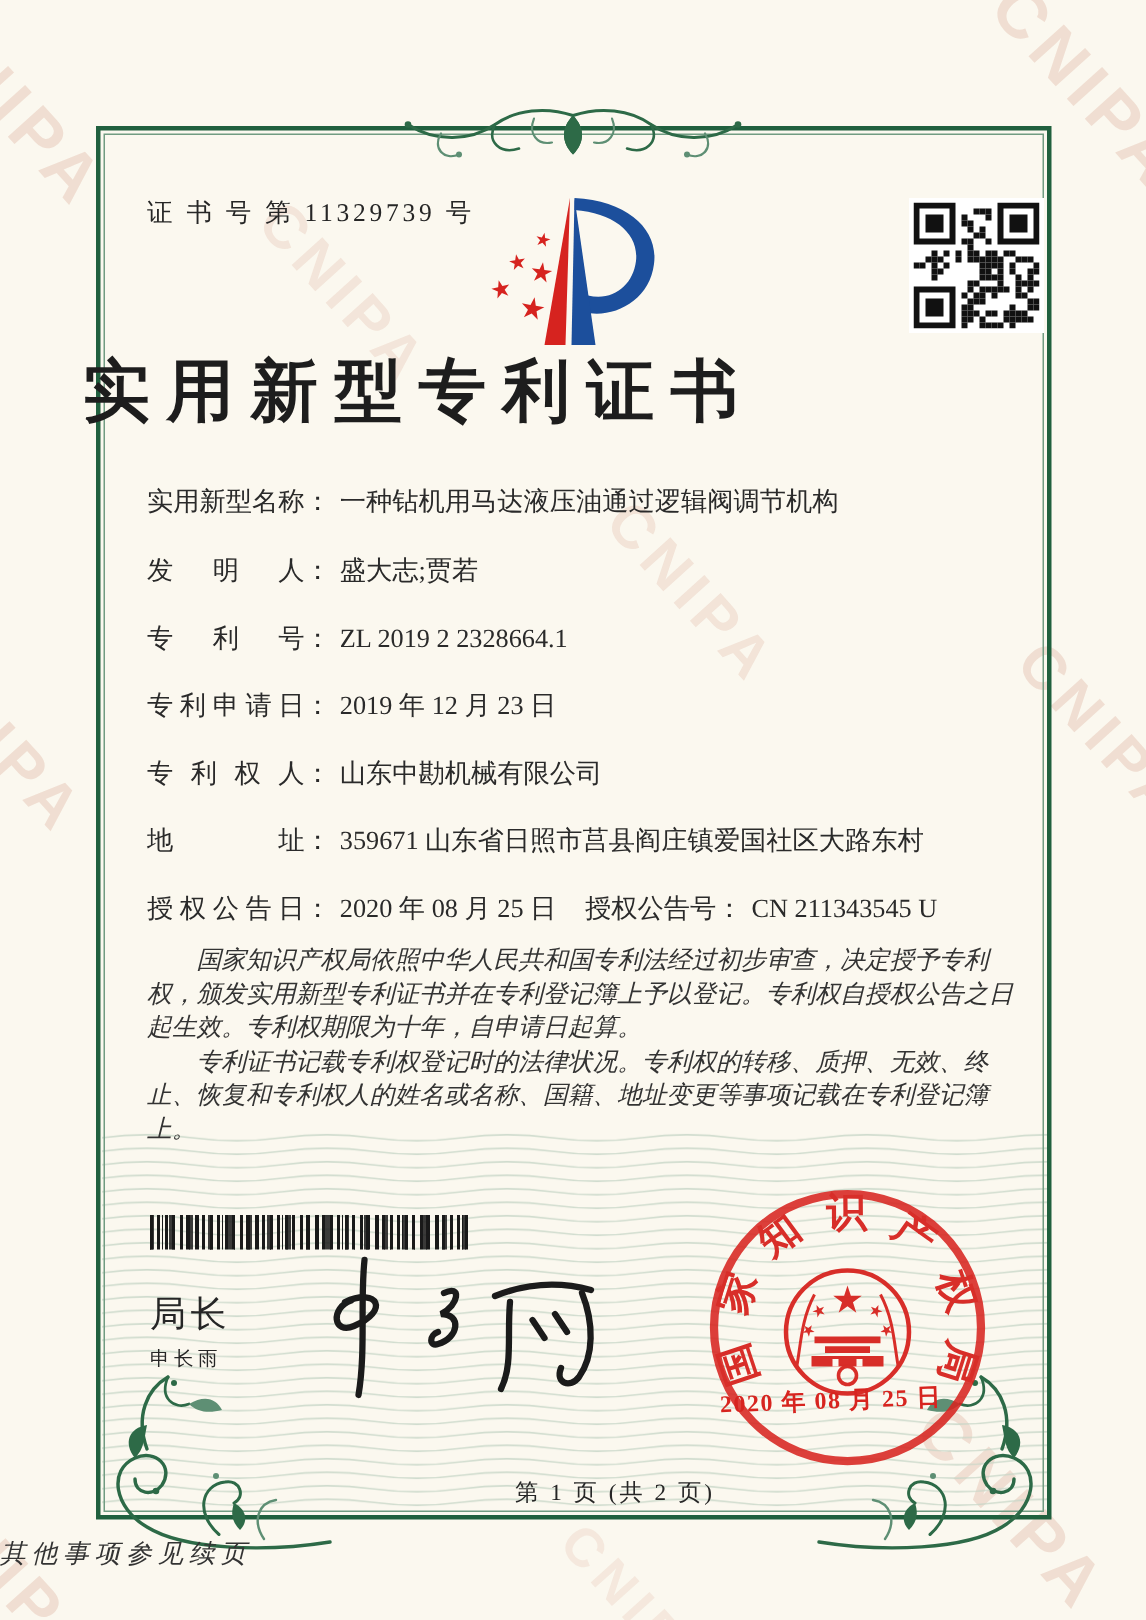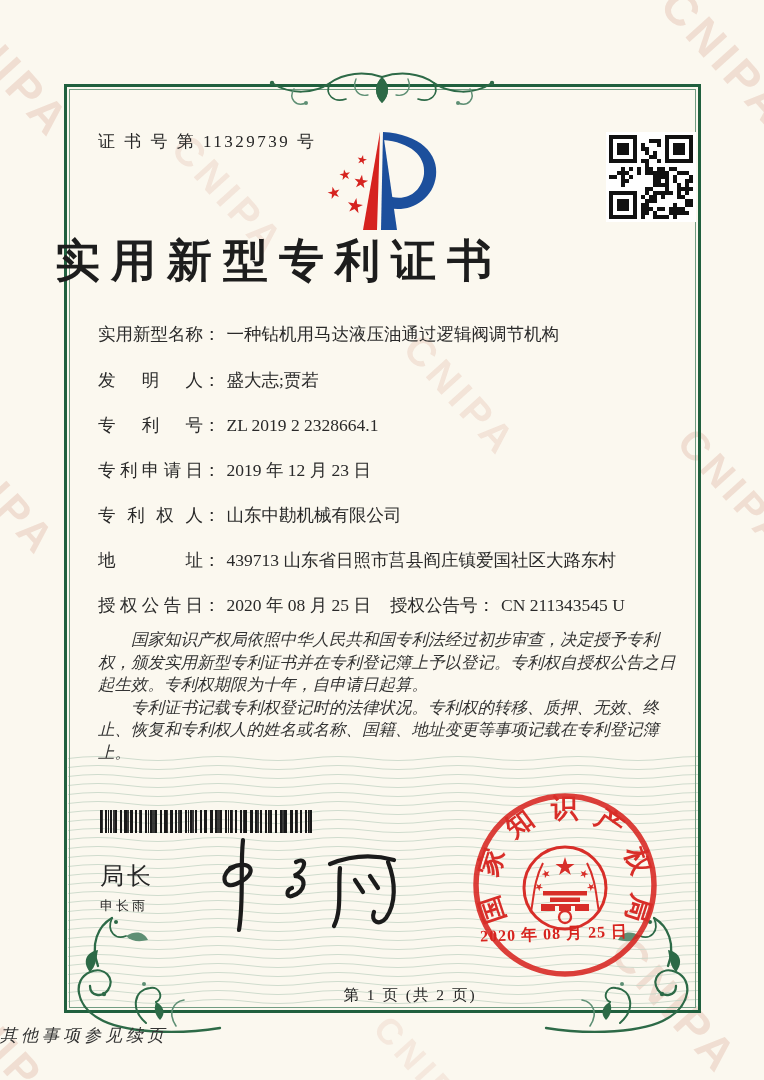--- a/index.html
+++ b/index.html
@@ -298,21 +298,21 @@
   <div class="frow" style="top:413px;">
     <span class="flabel">专利号</span><span>：</span><span class="fval">ZL 2019 2 2328664.1</span>
   </div>
   <div class="frow" style="top:458px;">
     <span class="flabel">专利申请日</span><span>：</span><span class="fval">2019 年 12 月 23 日</span>
   </div>
   <div class="frow" style="top:503px;">
     <span class="flabel">专利权人</span><span>：</span><span class="fval">山东中勘机械有限公司</span>
   </div>
   <div class="frow" style="top:548px;">
-    <span class="flabel">地址</span><span>：</span><span class="fval">439713  山东省日照市莒县阎庄镇爱国社区大路东村</span>
+    <span class="flabel">地址</span><span>：</span><span class="fval">359671  山东省日照市莒县阎庄镇爱国社区大路东村</span>
   </div>
   <div class="frow" style="top:593px;">
     <span class="flabel">授权公告日</span><span>：</span><span class="fval">2020 年 08 月 25 日</span>
     <span class="grant-no"><span>授权公告号</span><span>：</span><span class="fval">CN 211343545 U</span></span>
   </div>
 
   <div class="body-text">
     <p>国家知识产权局依照中华人民共和国专利法经过初步审查，决定授予专利权，颁发实用新型专利证书并在专利登记簿上予以登记。专利权自授权公告之日起生效。专利权期限为十年，自申请日起算。</p>
     <p>专利证书记载专利权登记时的法律状况。专利权的转移、质押、无效、终止、恢复和专利权人的姓名或名称、国籍、地址变更等事项记载在专利登记簿上。</p>
   </div>

